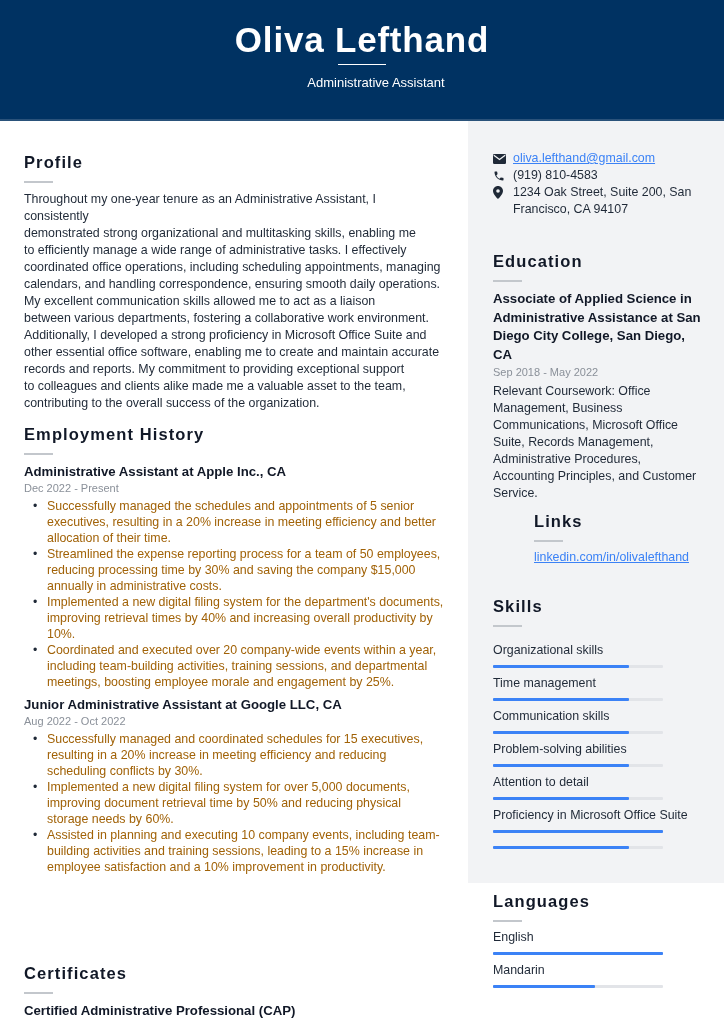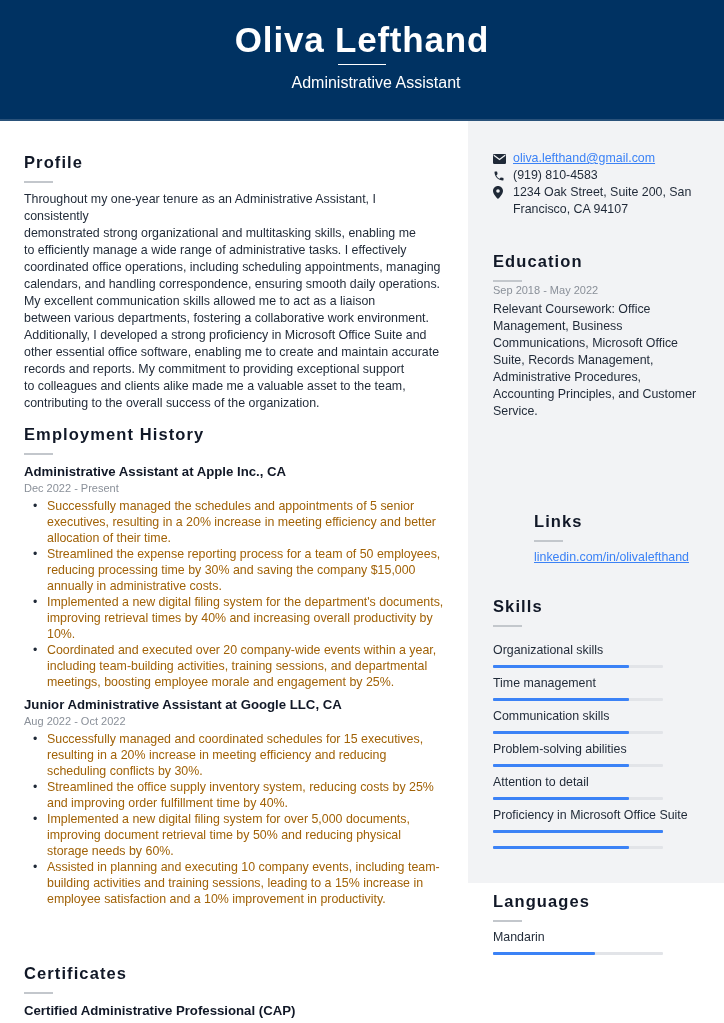--- a/index.html
+++ b/index.html
@@ -6,21 +6,21 @@
   html, body { width: 724px; height: 1023px; overflow: hidden; background: #ffffff; }
   body { font-family: "Liberation Sans", "DejaVu Sans", sans-serif; color: #1f2937; position: relative; }
 
   .header {
     position: absolute; left: 0; top: 0; width: 724px; height: 121px;
     background: #003262; border-bottom: 2px solid #2a527a;
     text-align: center; color: #ffffff;
   }
   .header .name { position: absolute; left: 0; right: 0; top: 19px; font-size: 35px; font-weight: 600; letter-spacing: 0.8px; line-height: 42px; }
   .header .rule { position: absolute; left: 338px; top: 64px; width: 48px; height: 1px; background: #ffffff; }
-  .header .title { position: absolute; left: 0; right: 0; top: 74px; font-size: 16px; line-height: 18px; margin-left: 28px; }
+  .header .title { position: absolute; left: 0; right: 0; top: 74px; font-size: 13px; line-height: 18px; margin-left: 28px; }
 
   .sidebar { position: absolute; left: 468px; top: 121px; width: 256px; height: 762px; background: #f2f3f5; }
   .main { position: absolute; left: 24px; top: 121px; width: 420px; }
 
   .section-title { font-size: 16.5px; font-weight: 600; letter-spacing: 1.1px; color: #111827; line-height: 20px; }
   .section-rule { width: 29px; height: 2px; background: #c3c7cc; margin-top: 9px; }
 
   .profile-text { font-size: 12.4px; line-height: 17px; color: #1f2937; margin-top: 8px; }
 
   .job-title { font-size: 13.2px; font-weight: 600; color: #111827; line-height: 17px; }
@@ -84,21 +84,20 @@
         <li>Implemented a new digital filing system for the department's documents, improving retrieval times by 40% and increasing overall productivity by 10%.</li>
         <li>Coordinated and executed over 20 company-wide events within a year, including team-building activities, training sessions, and departmental meetings, boosting employee morale and engagement by 25%.</li>
       </ul>
     </div>
 
     <div style="margin-top:6px;">
       <div class="job-title">Junior Administrative Assistant at Google LLC, CA</div>
       <div class="job-dates">Aug 2022 - Oct 2022</div>
       <ul class="bullets">
         <li>Successfully managed and coordinated schedules for 15 executives, resulting in a 20% increase in meeting efficiency and reducing scheduling conflicts by 30%.</li>
-        <li>Streamlined the office supply inventory system, reducing costs by 25% and improving order fulfillment time by 40%.</li>
         <li>Implemented a new digital filing system for over 5,000 documents, improving document retrieval time by 50% and reducing physical storage needs by 60%.</li>
         <li>Assisted in planning and executing 10 company events, including team-building activities and training sessions, leading to a 15% increase in employee satisfaction and a 10% improvement in productivity.</li>
       </ul>
     </div>
   </div>
 
   <div style="position:absolute; top:842px; left:0; width:420px;">
     <div class="section-title">Certificates</div>
     <div class="section-rule"></div>
     <div class="job-title" style="margin-top:8px;">Certified Administrative Professional (CAP)</div>
@@ -131,20 +130,21 @@
             <path fill="#1f2937" d="M5 0C2.2 0 0 2.2 0 5c0 3.5 5 8 5 8s5-4.5 5-8c0-2.8-2.2-5-5-5zm0 6.8A1.8 1.8 0 1 1 5 3.2a1.8 1.8 0 0 1 0 3.6z"></path>
           </svg>
       </span>
       <span style="width:185px;">1234 Oak Street, Suite 200, San Francisco, CA 94107</span>
     </div>
   </div>
 
   <div style="position:absolute; left:25px; top:130px; width:210px;">
     <div class="section-title">Education</div>
     <div class="section-rule"></div>
+    <div class="edu-title" style="margin-top:8px;">Associate of Applied Science in Administrative Assistance at San Diego City College, San Diego, CA</div>
     <div class="edu-dates">Sep 2018 - May 2022</div>
     <div class="edu-desc">Relevant Coursework: Office Management, Business Communications, Microsoft Office Suite, Records Management, Administrative Procedures, Accounting Principles, and Customer Service.</div>
   </div>
 
   <div style="position:absolute; left:25px; top:390px; width:210px;margin-left:41px;">
     <div class="section-title">Links</div>
     <div class="section-rule"></div>
     <a class="link" href="#" style="display:block; font-size:12.4px; line-height:17px; margin-top:7px;">linkedin.com/in/olivalefthand</a>
   </div>
 
@@ -194,20 +194,26 @@
           </div>
       </div>
     </div>
   </div>
 
   <div style="position:absolute; left:25px; top:770px; width:210px;">
     <div class="section-title">Languages</div>
     <div class="section-rule"></div>
     <div style="margin-top:7px;">
       <div style="height:33px;">
+        <div class="skill-name">English</div>
+        <div class="bar-track">
+            <div class="bar-fill" style="width: 100%;"></div>
+          </div>
+      </div>
+      <div style="height:33px;">
         <div class="skill-name">Mandarin</div>
         <div class="bar-track">
             <div class="bar-fill" style="width: 60%;"></div>
           </div>
       </div>
     </div>
   </div>
 </div>
 
 </body></html>

